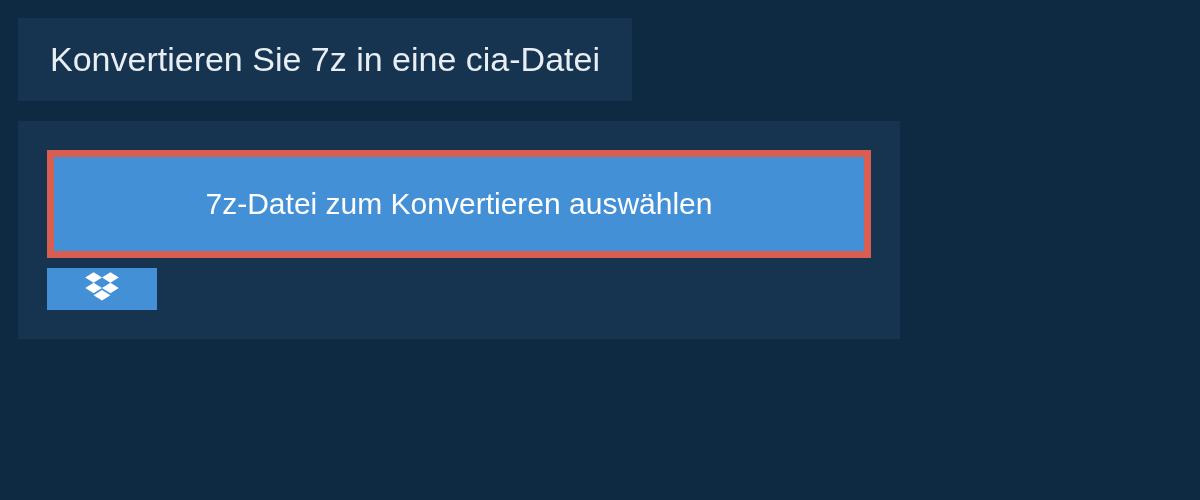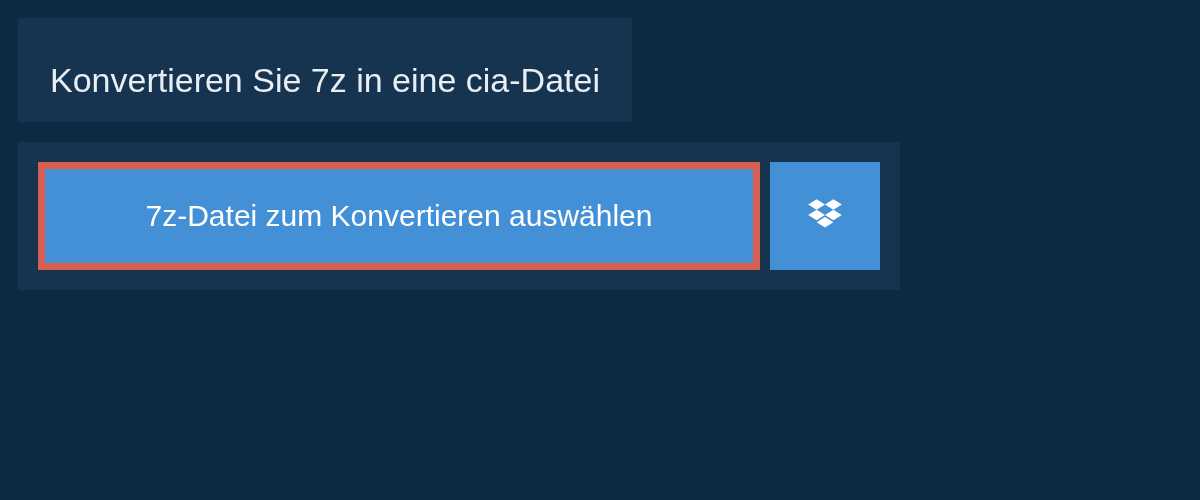--- a/index.html
+++ b/index.html
@@ -14,31 +14,31 @@
       background: #163450;
       padding: 22px 32px;
       display: inline-block;
       margin-top: 18px;
       margin-left: 18px;
     }
     .header-title {
       color: #e8eef3;
       font-size: 34px;
       font-weight: 400;
-      margin-top: 21px;
     }
     .converter-panel {
       background: #163450;
       margin-left: 18px;
       margin-top: 20px;
-      padding: 20px;
+      padding: 29px;
       width: 882px;
       display: flex;
       gap: 10px;
       align-items: stretch;
+      flex-direction: column;
     }
     .select-file-btn {
       flex: 1;
       background: #4390d6;
       border: 7px solid #d85e52;
       color: #ffffff;
       font-size: 30px;
       font-weight: 400;
       padding: 30px 20px;
       text-align: center;

